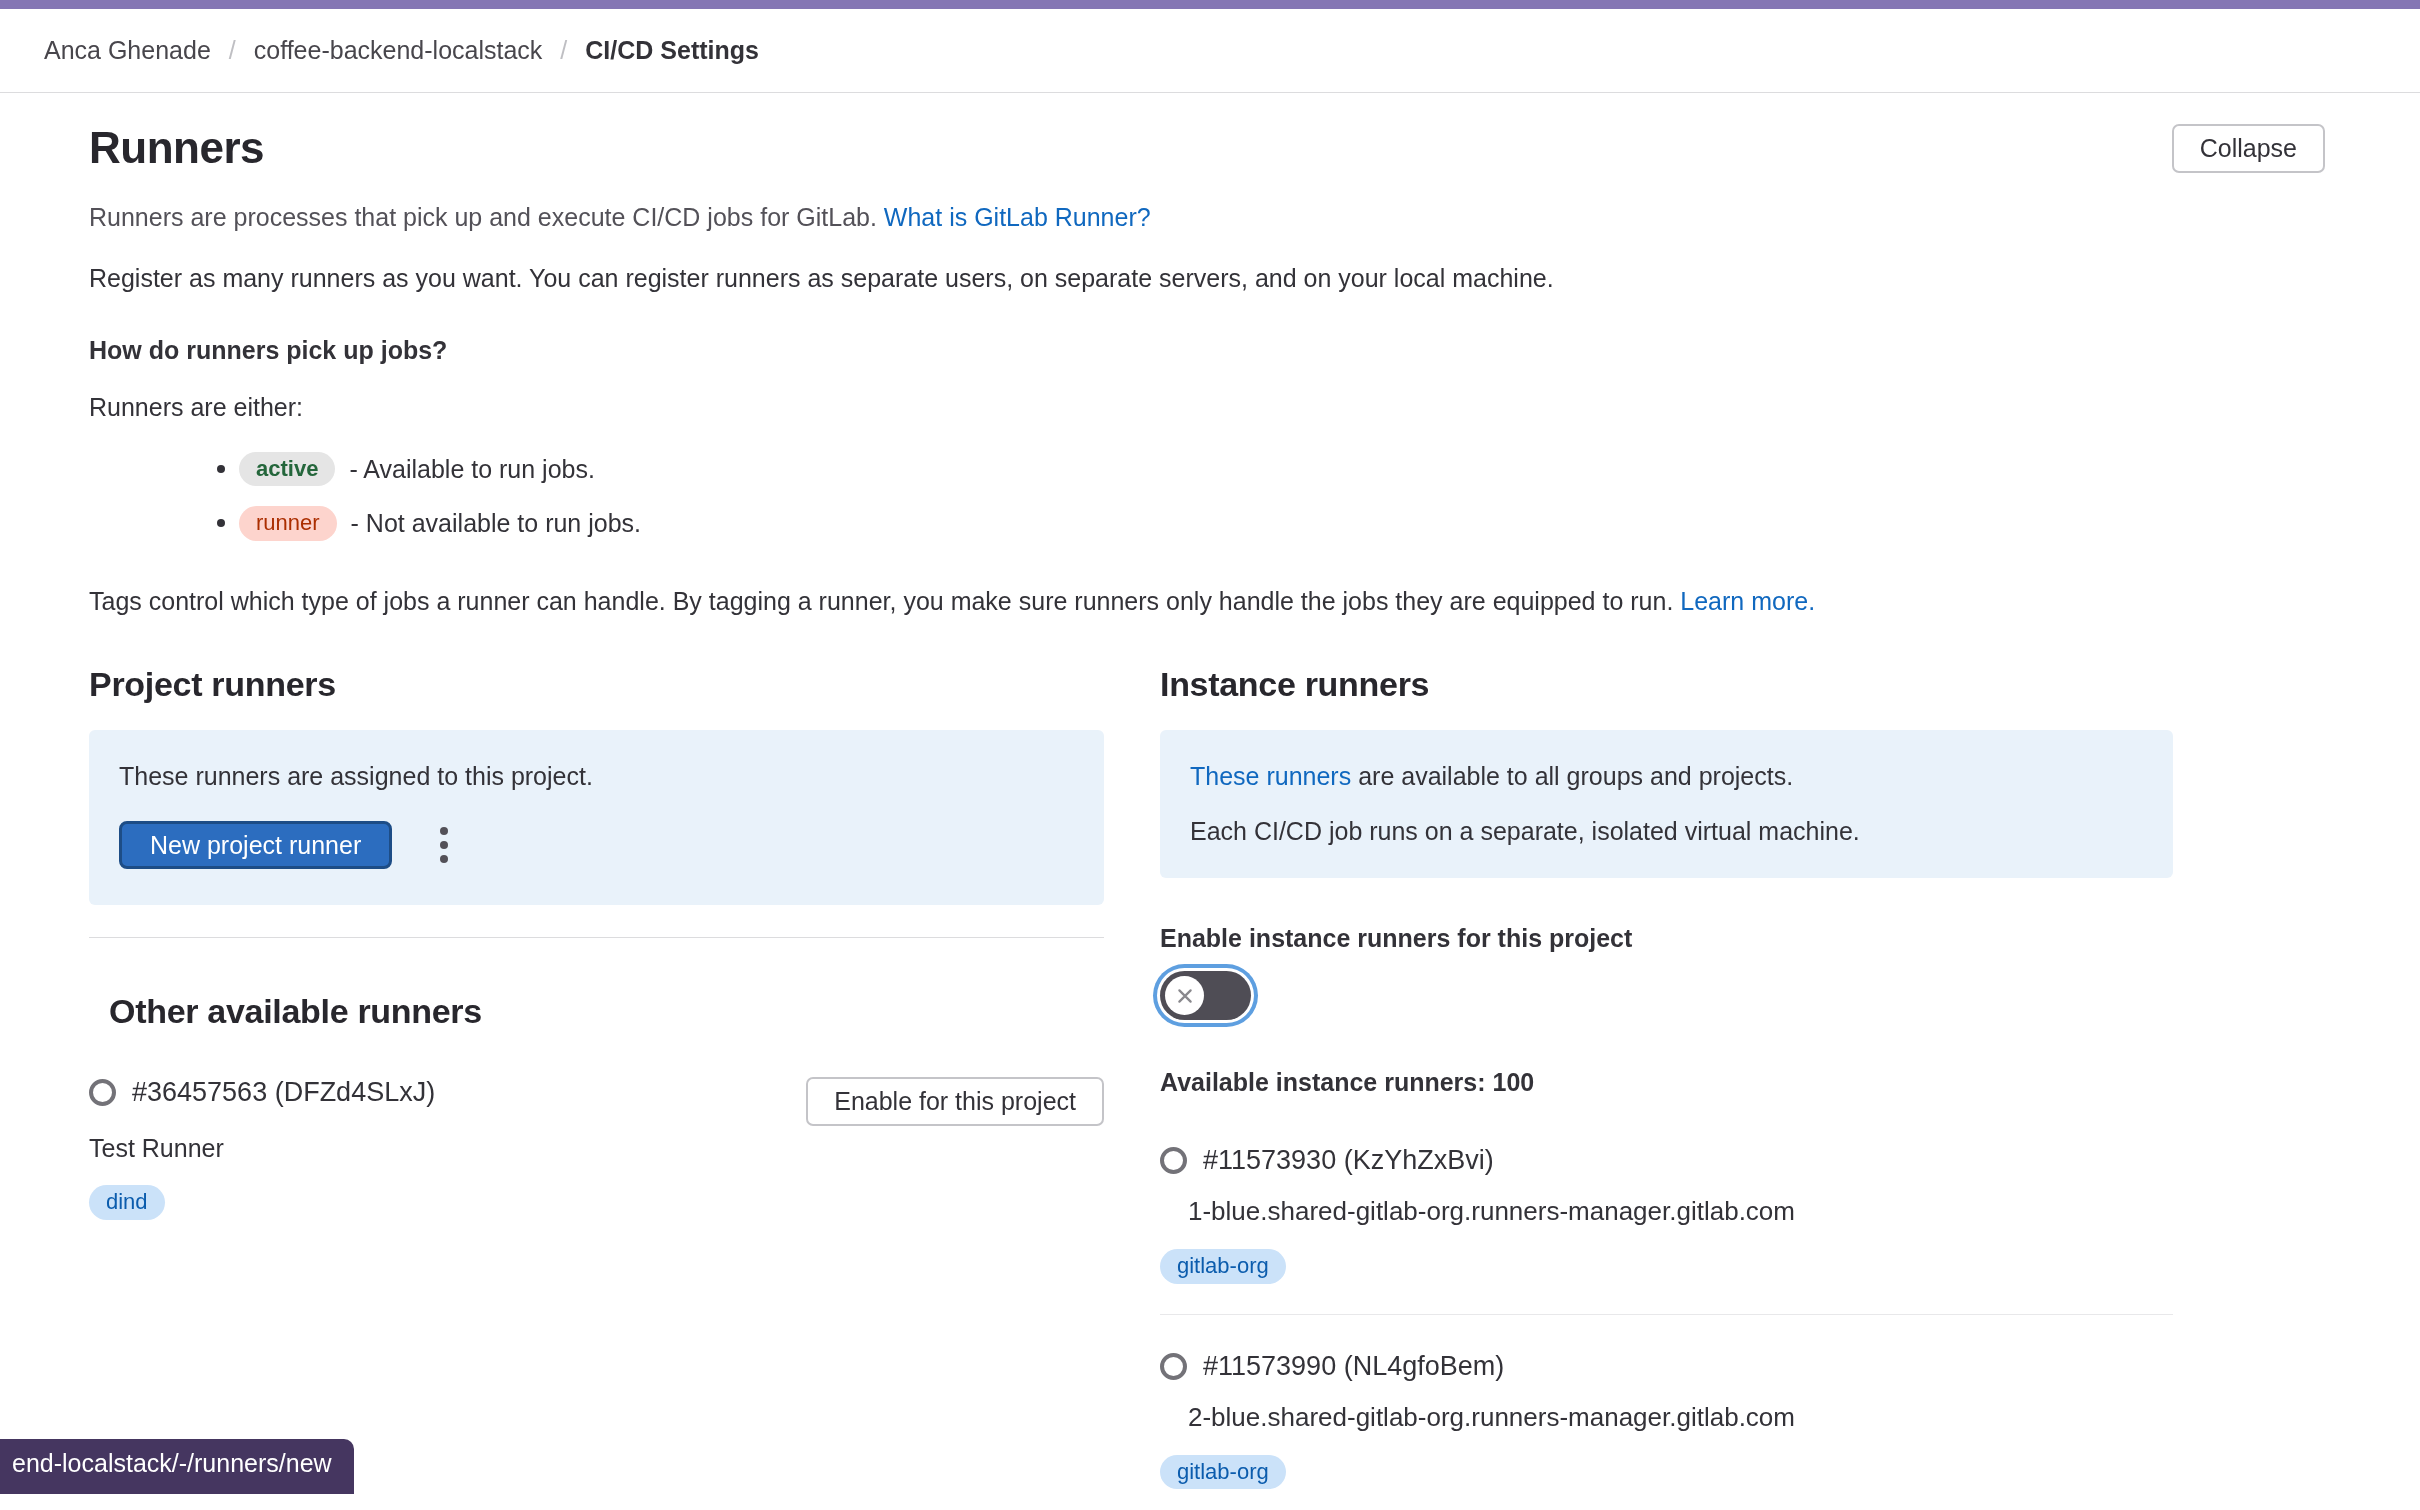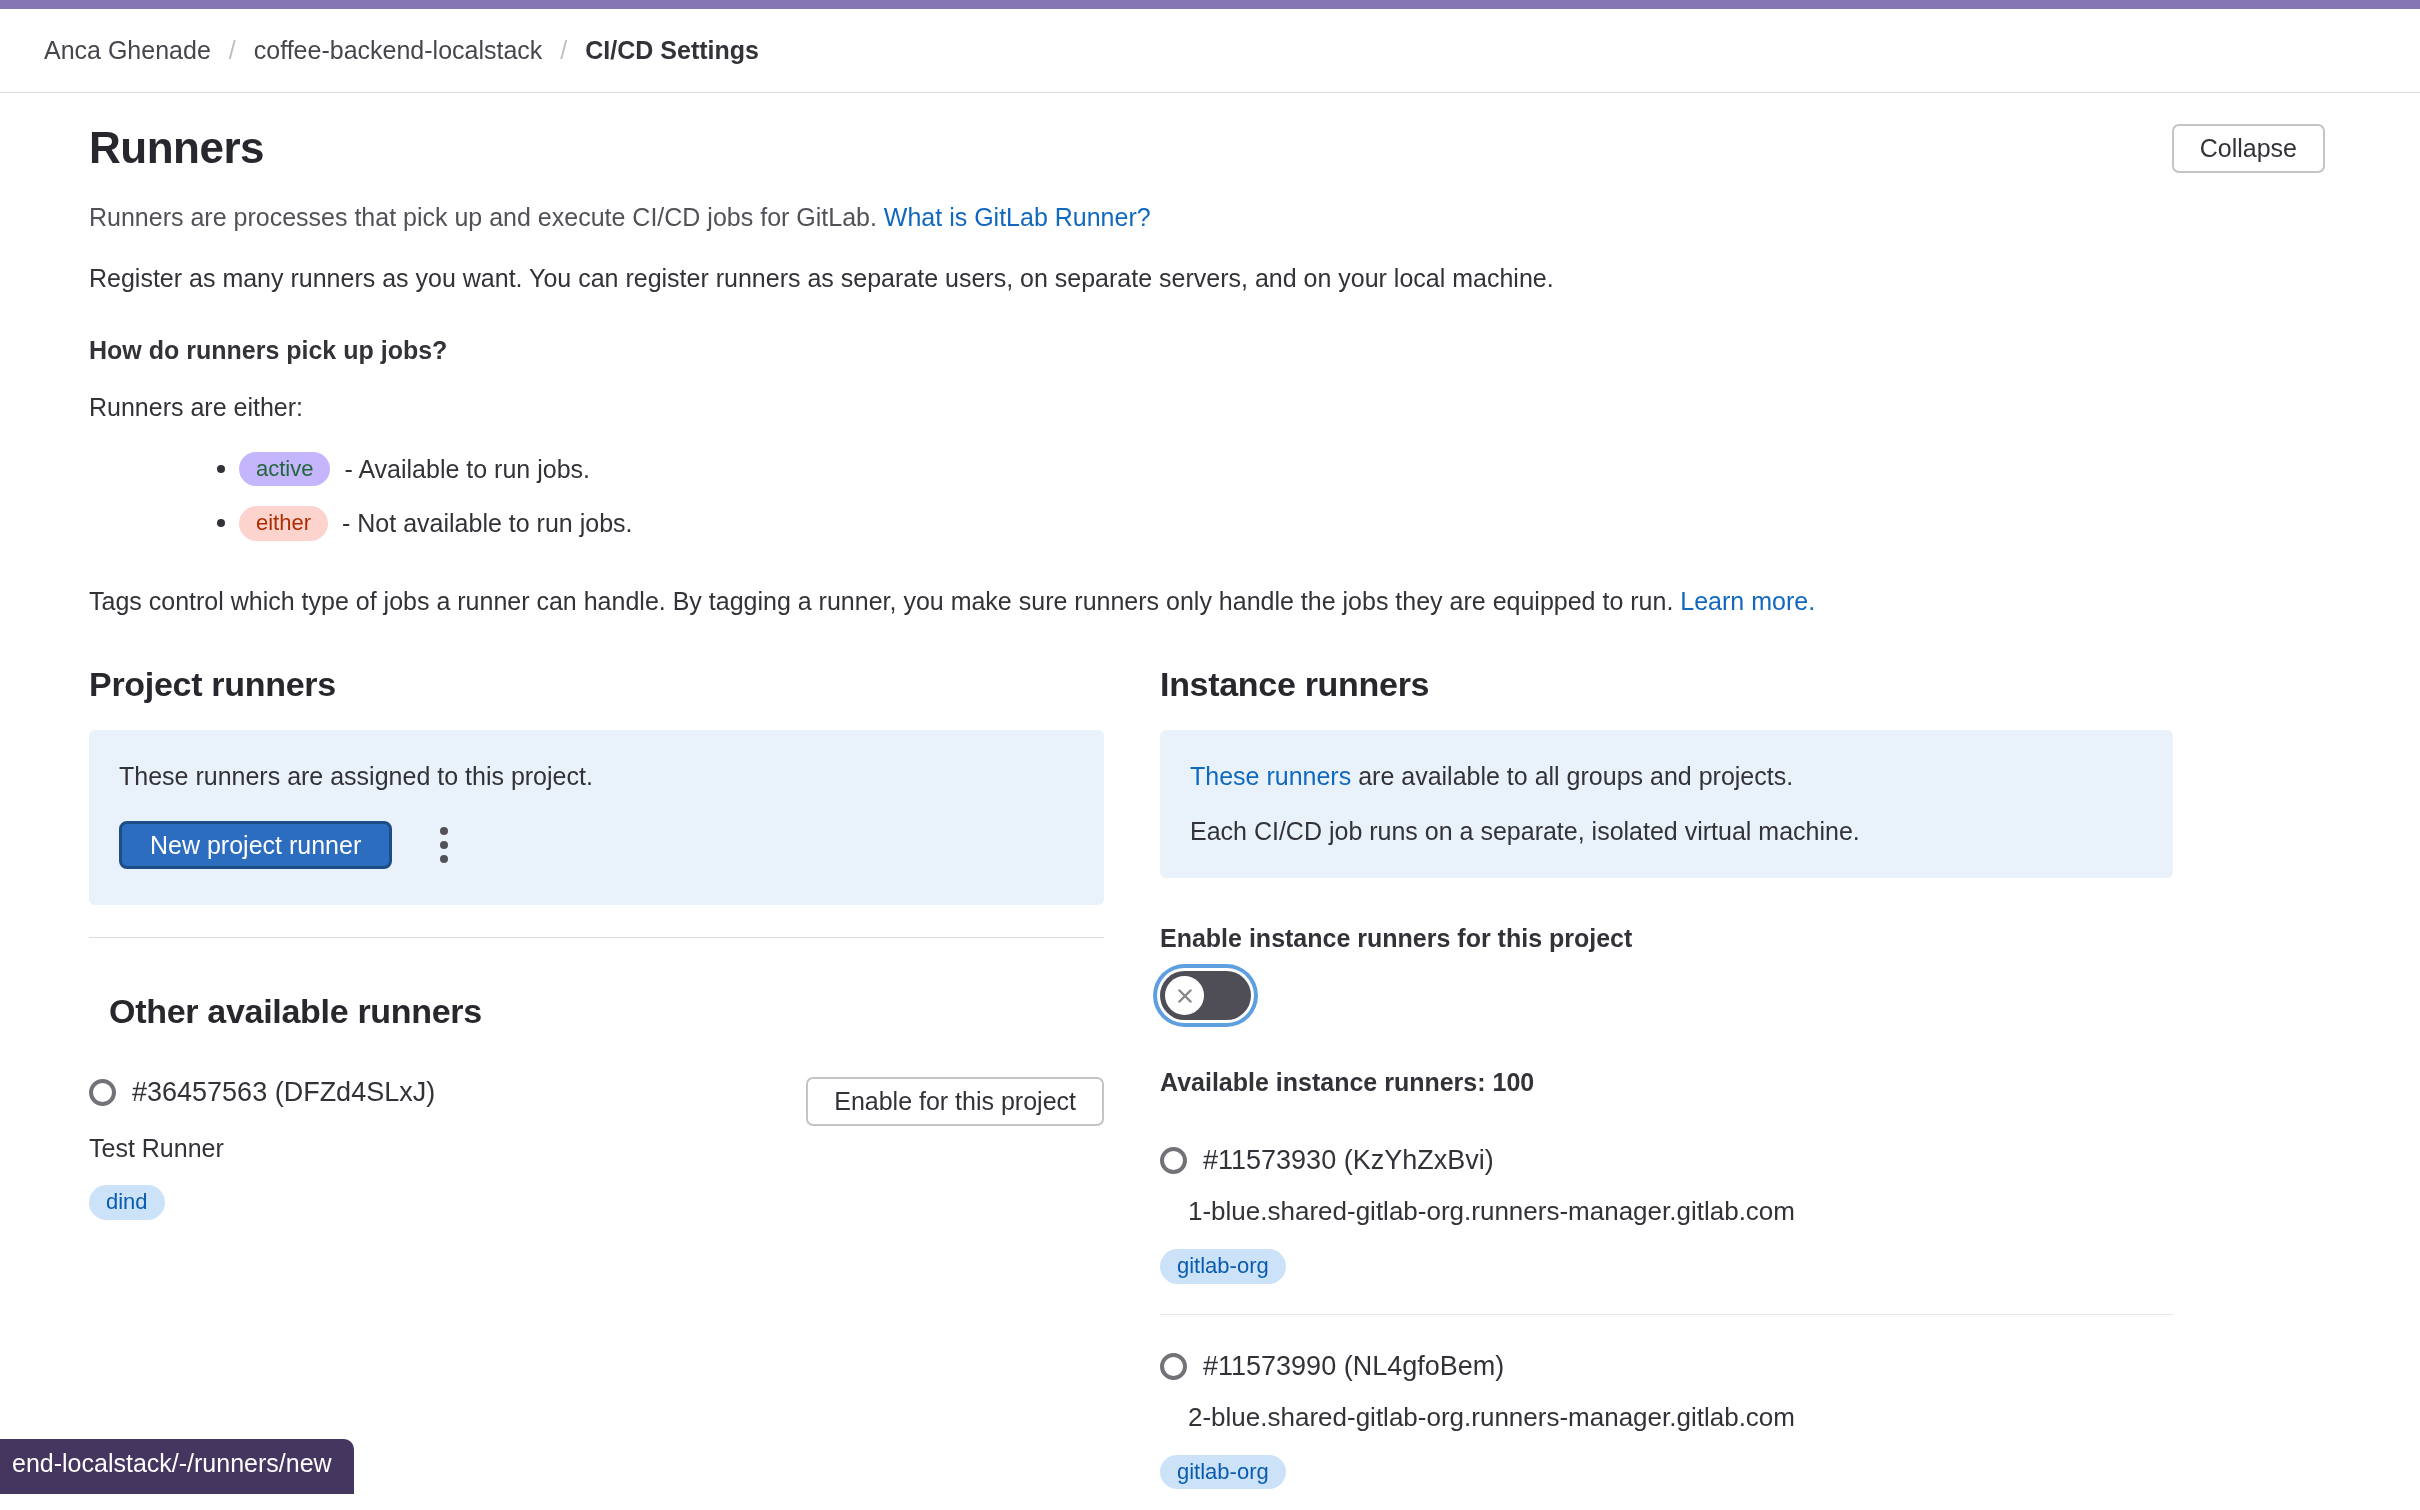--- a/index.html
+++ b/index.html
@@ -47,21 +47,21 @@
 
   ul.runner-states { margin:30px 0 0 150px; list-style:disc; }
   ul.runner-states li { margin-bottom:20px; color:#333238; }
   ul.runner-states li:last-child { margin-bottom:0; }
   .li-inner { display:inline-flex; align-items:center; gap:14px; }
 
   .badge {
     display:inline-flex; align-items:center; border-radius:18px;
     font-size:22px; padding:4px 17px; line-height:1.2;
   }
-  .badge-success { background:#c4b5fd; color:#24663b; }
+  .badge-success { background:#e5e5e5; color:#24663b;font-weight:bold; }
   .badge-danger  { background:#fdd4cd; color:#ab2e00; }
   .badge-info    { background:#cbe2f9; color:#0b5cad; }
 
   .tags-para { margin-top:44px; line-height:1.3; }
 
   
   .columns { display:grid; grid-template-columns:1015px 1013px; column-gap:56px; margin-top:48px; }
   h2.section-heading { font-size:34px; font-weight:700; color:#28272d; letter-spacing:-0.3px; }
 
   .info-box {
@@ -145,21 +145,21 @@
 
   <ul class="runner-states">
     <li>
       <span class="li-inner">
         <span class="badge badge-success">active</span>
         <span>- Available to run jobs.</span>
       </span>
     </li>
     <li>
       <span class="li-inner">
-        <span class="badge badge-danger">either</span>
+        <span class="badge badge-danger">runner</span>
         <span>- Not available to run jobs.</span>
       </span>
     </li>
   </ul>
 
   <p class="tags-para">
     <span>Tags control which type of jobs a runner can handle. By tagging a runner, you make sure runners only handle the jobs they are equipped to run.</span>
     <a>Learn more.</a>
   </p>
 

